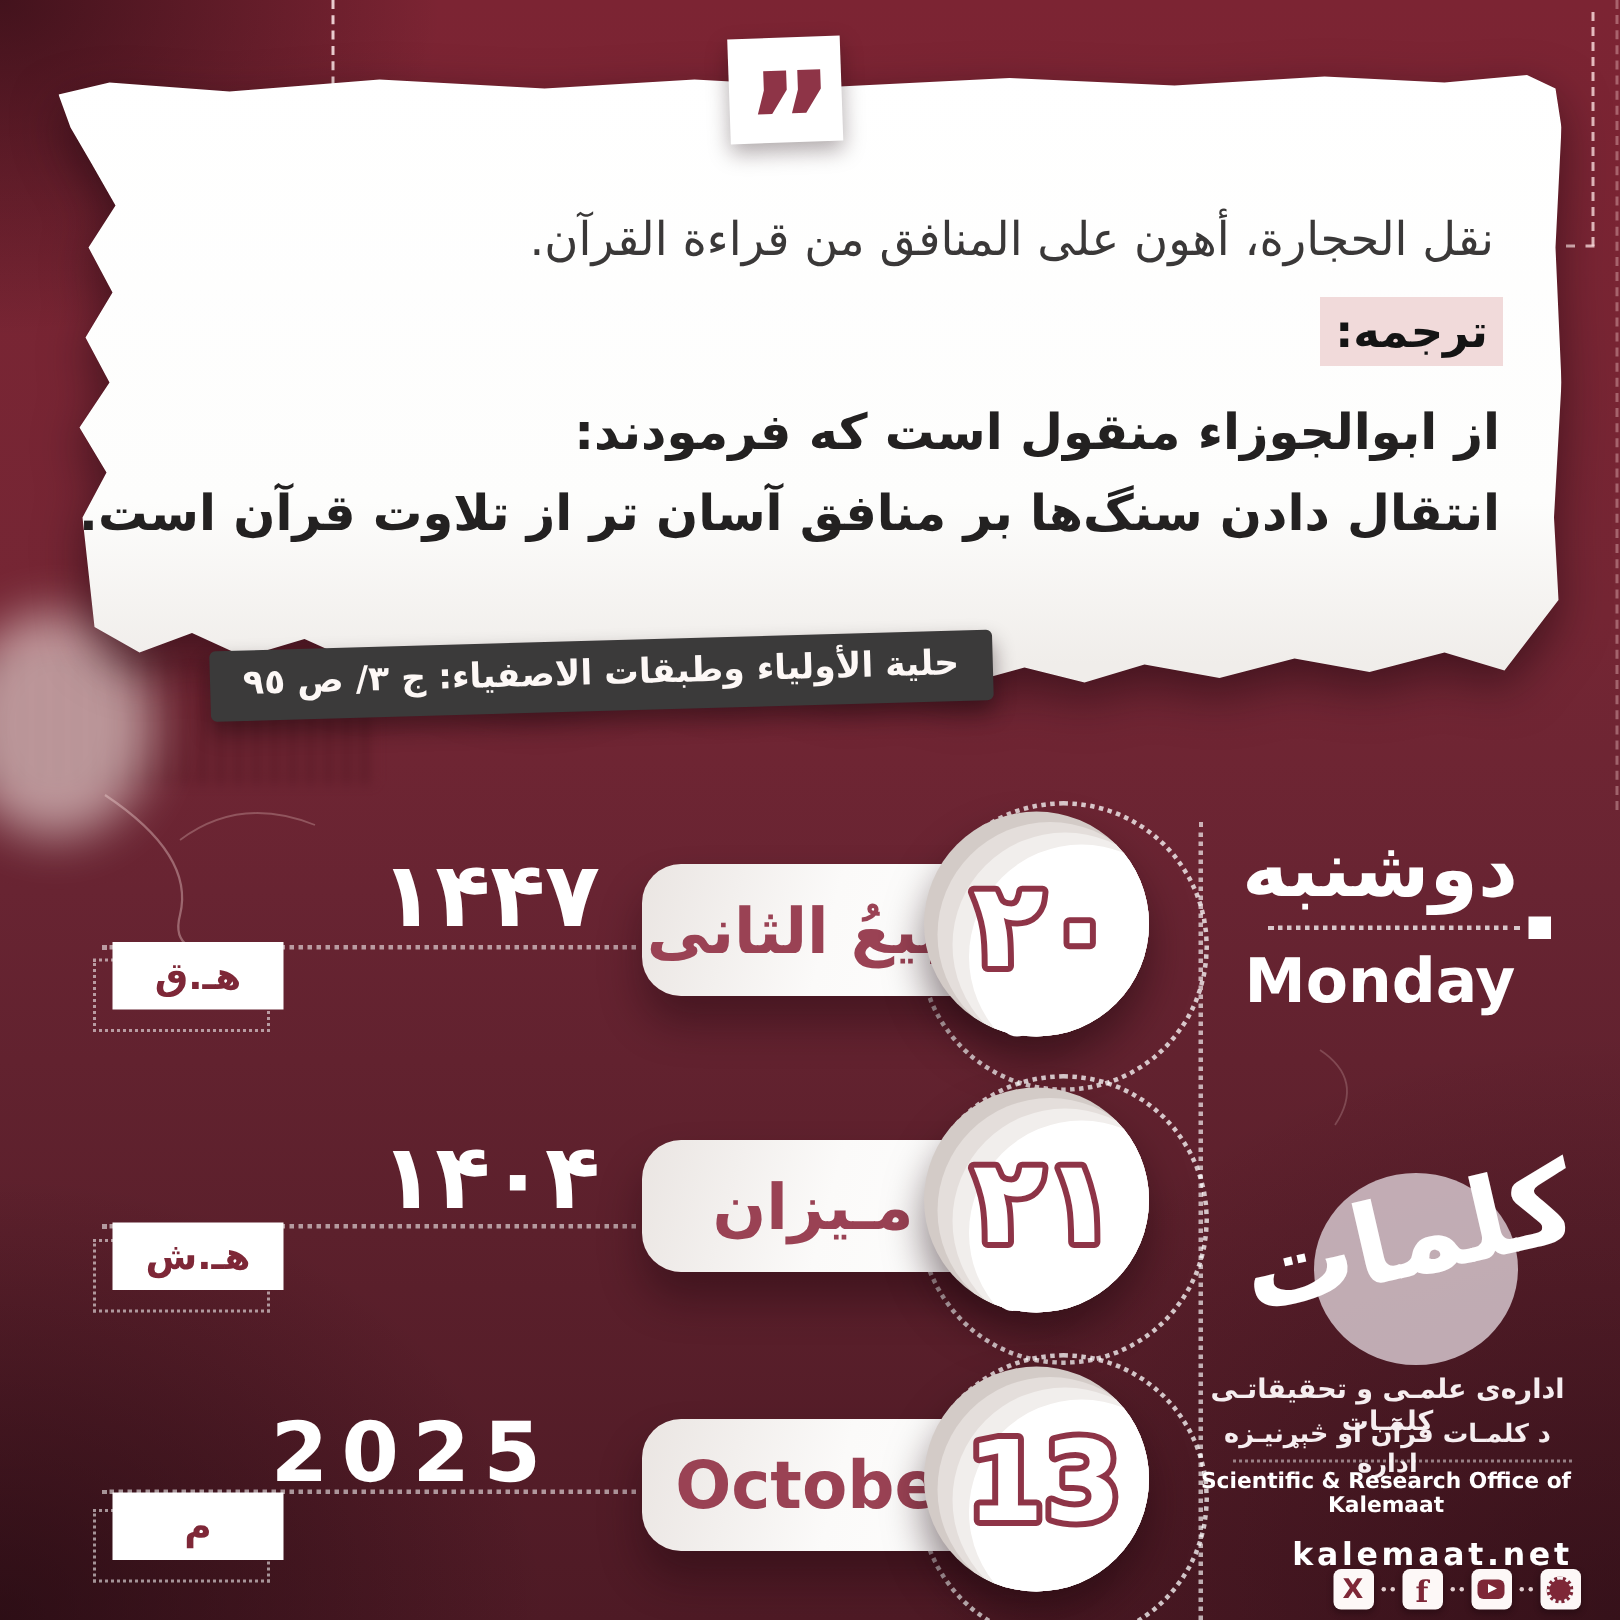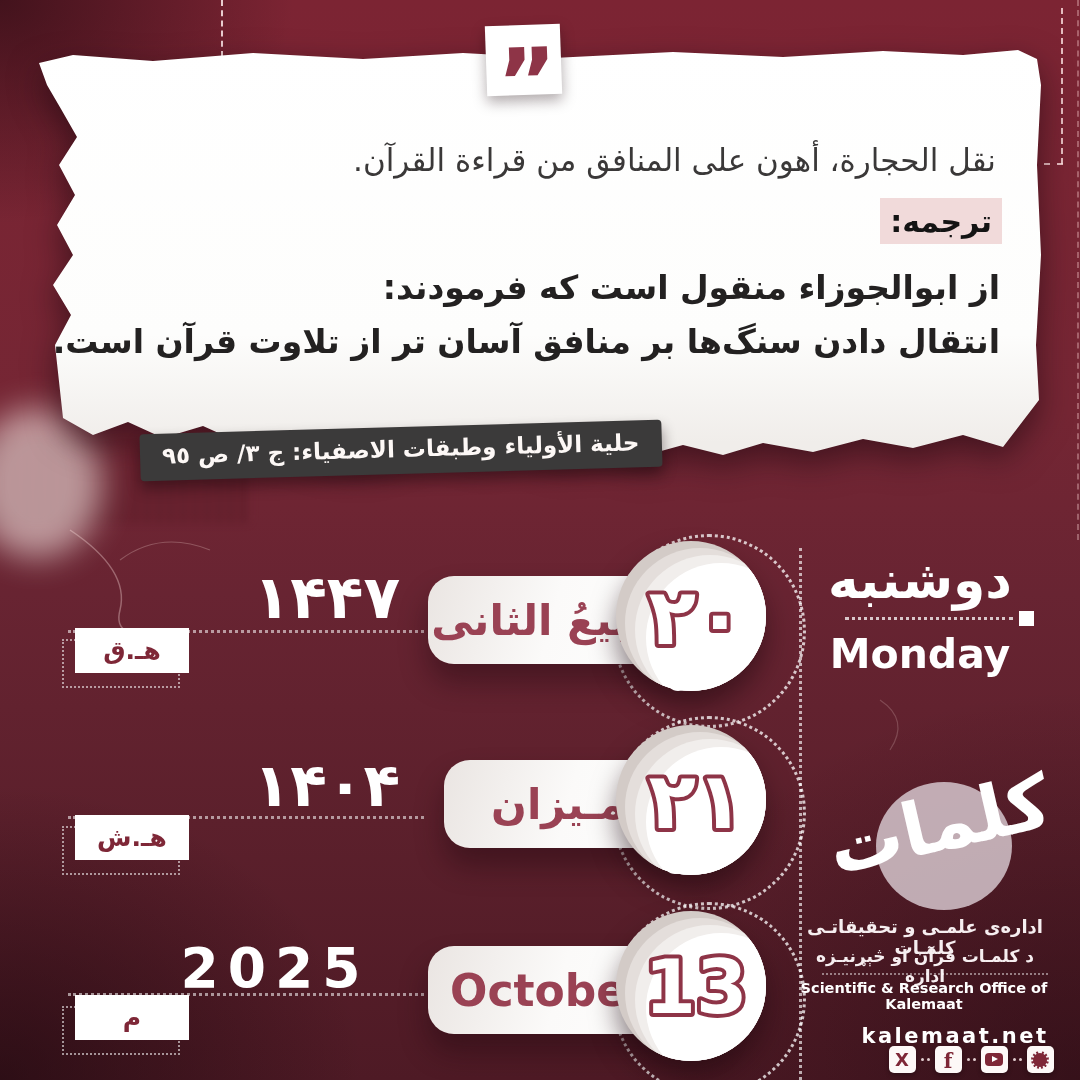--- a/index.html
+++ b/index.html
@@ -70,21 +70,21 @@
   .circle .f1,.circle .f2,.circle .f3{position:absolute;width:150px;height:150px;border-radius:50%;}
   .circle .f1{left:9px;top:7px;background:#e4dedb;}
   .circle .f2{left:19px;top:14px;background:#f1eeec;}
   .circle .f3{left:30px;top:22px;background:#ffffff;}
   .num{position:absolute;left:616px;width:150px;height:150px;}
   .cdot{position:absolute;width:22px;height:22px;background:#fff;border-radius:50%;}
   
   .r1 .ring{left:612px;top:534px;} .r1 .year{top:562px;} .r1 .hsep{top:630px;} .r1 .era{top:628px;}
   .r1 .pill{top:576px;} .r1 .circle{top:541px;} .r1 .num{top:541px;} .r1 .cdot{left:667px;top:669px;}
   .r2 .ring{left:612px;top:716px;} .r2 .year{top:750px;} .r2 .hsep{top:816px;} .r2 .era{top:815px;}
-  .r2 .pill{top:760px;margin-left:16px;} .r2 .circle{top:725px;} .r2 .num{top:725px;} .r2 .cdot{left:664px;top:852px;}
+  .r2 .pill{top:760px;} .r2 .circle{top:725px;} .r2 .num{top:725px;} .r2 .cdot{left:664px;top:852px;}
   .r3 .ring{left:612px;top:902px;} .r3 .year{top:936px;} .r3 .hsep{top:993px;} .r3 .era{top:995px;}
   .r3 .pill{top:946px;width:292px;} .r3 .circle{top:911px;} .r3 .num{top:911px;} .r3 .cdot{left:662px;top:1036px;}
   
   .logo-circle{position:absolute;left:876px;top:782px;width:136px;height:128px;border-radius:50%;background:rgba(213,198,204,.85);}
   .logo-svg{position:absolute;left:828px;top:742px;}
   .org-fa{position:absolute;left:800px;top:916px;width:250px;text-align:center;color:#f6eef0;font-size:18px;font-weight:bold;direction:rtl;}
   .org-ps{position:absolute;left:800px;top:946px;width:250px;text-align:center;color:#f6eef0;font-size:17px;font-weight:bold;direction:rtl;}
   .org-sep{position:absolute;left:822px;top:973px;width:226px;border-top:2px dotted rgba(255,255,255,.45);}
   .org-en{position:absolute;left:790px;top:980px;width:268px;text-align:center;color:#ffffff;font-size:14.5px;font-weight:bold;}
   .website{position:absolute;left:860px;top:1024px;width:190px;text-align:center;color:#fff;font-size:21px;font-weight:bold;letter-spacing:2.5px;}

